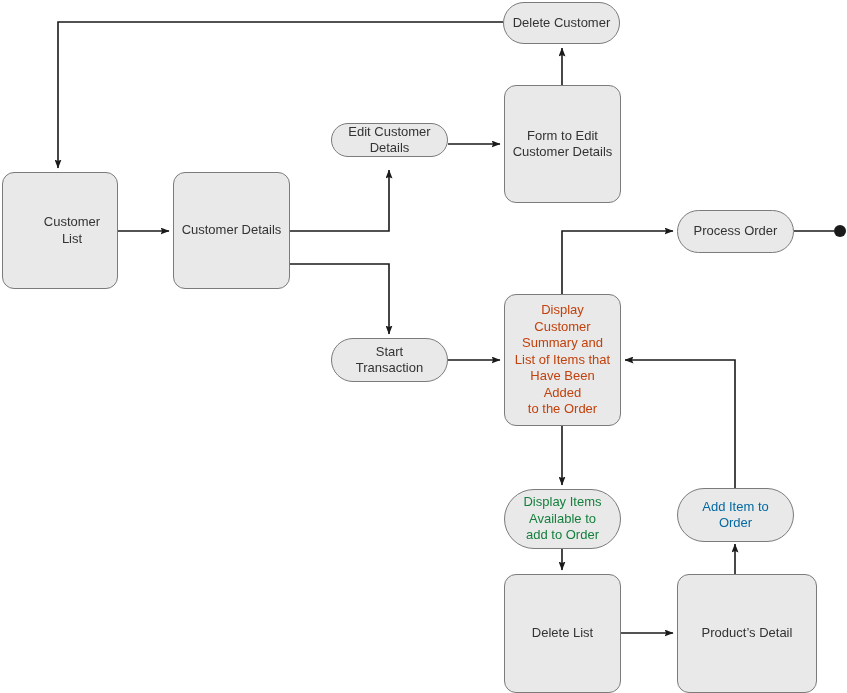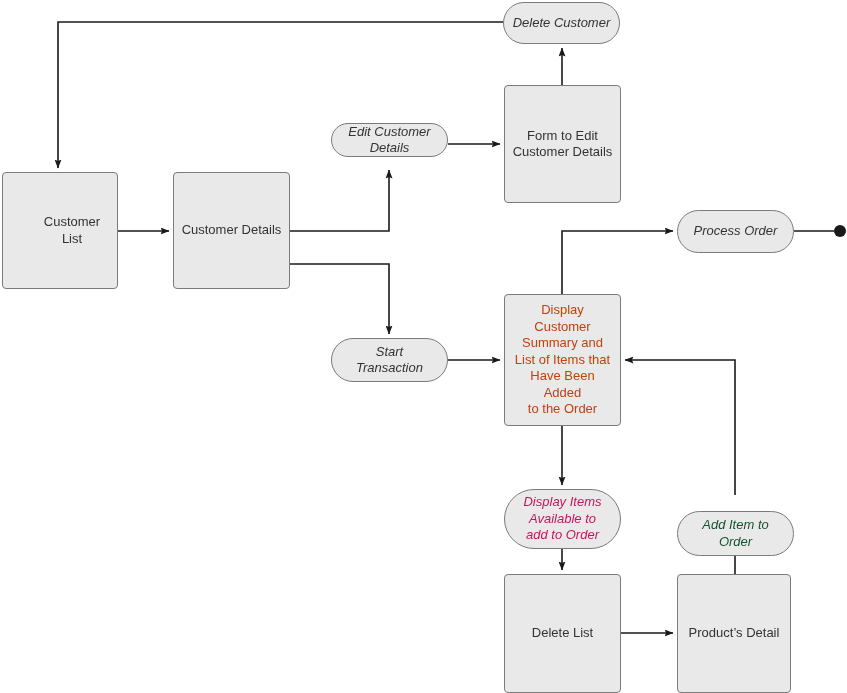--- a/index.html
+++ b/index.html
@@ -38,25 +38,24 @@
     align-items: center;
     justify-content: center;
     text-align: center;
     color: #333333;
     font-size: 13px;
     line-height: 16.5px;
     font-family: "Liberation Sans", sans-serif;
     z-index: 2;
   }
   .node.rect {
-    border-radius: 4px;
+    border-radius: 12px;
   }
   .node.pill {
     border-radius: 999px;
-    font-style: italic;
   }
   .node-label {
     display: block;
     white-space: pre-line;
     padding: 0 6px;
   }
   .terminal-dot {
     position: absolute;
     border-radius: 50%;
     background: #1a1a1a;
@@ -119,32 +118,32 @@
 Summary and
 List of Items that
 Have Been
 Added
 to the Order</span>
       </div>
       <div class="node pill" style="left: 331px; top: 338px; width: 117px; height: 44px; background: rgb(233, 233, 233); border-color: rgb(123, 123, 123); color: rgb(51, 51, 51);">
         <span class="node-label">Start
 Transaction</span>
       </div>
-      <div class="node pill" style="left: 504px; top: 489px; width: 117px; height: 60px; background: rgb(233, 233, 233); border-color: rgb(123, 123, 123); color: #be185d;">
+      <div class="node pill" style="left: 504px; top: 489px; width: 117px; height: 60px; background: rgb(233, 233, 233); border-color: rgb(123, 123, 123); color: #15803d;">
         <span class="node-label">Display Items
 Available to
 add to Order</span>
       </div>
-      <div class="node pill" style="left: 677px; top: 511px; width: 117px; height: 45px; background: rgb(233, 233, 233); border-color: rgb(123, 123, 123); color: #14532d;">
+      <div class="node pill" style="left: 677px; top: 488px; width: 117px; height: 54px; background: rgb(233, 233, 233); border-color: rgb(123, 123, 123); color: #0369a1;">
         <span class="node-label">Add Item to
 Order</span>
       </div>
       <div class="node rect" style="left: 504px; top: 574px; width: 117px; height: 119px; background: rgb(233, 233, 233); border-color: rgb(123, 123, 123); color: rgb(51, 51, 51);">
         <span class="node-label">Delete List</span>
       </div>
-      <div class="node rect" style="left: 677px; top: 574px; width: 114px; height: 119px; background: rgb(233, 233, 233); border-color: rgb(123, 123, 123); color: rgb(51, 51, 51);">
+      <div class="node rect" style="left: 677px; top: 574px; width: 140px; height: 119px; background: rgb(233, 233, 233); border-color: rgb(123, 123, 123); color: rgb(51, 51, 51);">
         <span class="node-label">Product’s Detail</span>
       </div>
     </div>
 
   <div class="terminal-dot" id="terminal-dot" style="left: 834px; top: 225px; width: 12px; height: 12px; background: rgb(26, 26, 26);"></div>
 
 </div>
 
 </body></html>

